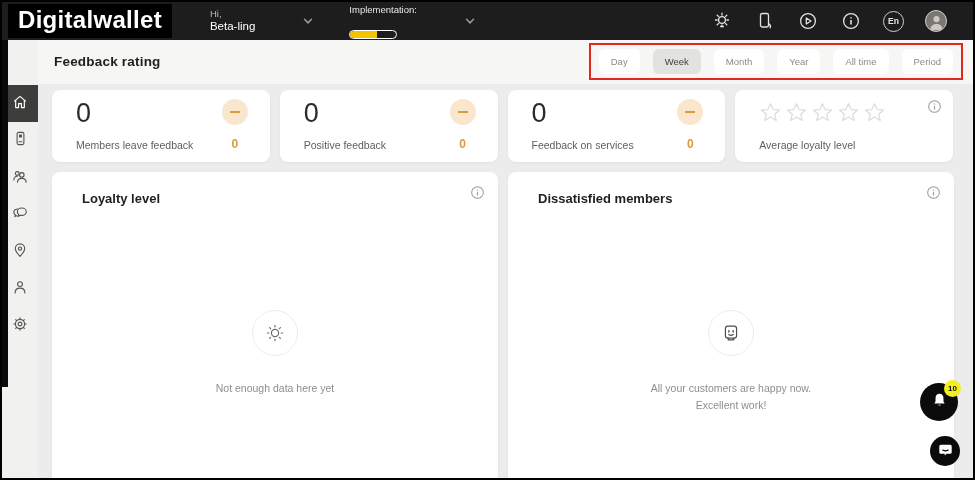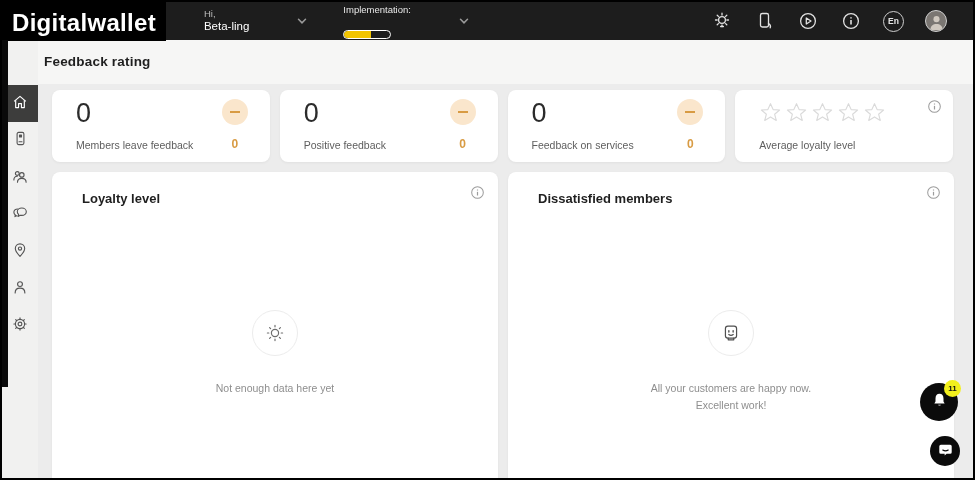--- a/index.html
+++ b/index.html
@@ -8,22 +8,22 @@
     position:relative; width:975px; height:480px;
     border:2px solid #000; background:#ececec; overflow:hidden;
     font-family:"Liberation Sans", sans-serif;
   }
   
   .topbar {
     position:absolute; left:0; top:0; right:0; height:38px;
     background:#1d1d1d; display:flex; align-items:center; z-index:20;
   }
   .logo {
-    background:#000; color:#fff; font-weight:800;
-    font-size:24px; letter-spacing:.3px; padding:8px 10px 3px 10px; line-height:1.2;
+    margin-left:6px; background:#000; color:#fff; font-weight:800;
+    font-size:24px; letter-spacing:.3px; padding:2px 10px 3px 10px; line-height:1.2;
   }
   .greet { margin-left:38px; line-height:1.15; }
   .greet .hi { font-size:9.5px; color:#bdbdbd; }
   .greet .name { font-size:11.5px; color:#fff; font-weight:400; }
   .chev { margin-left:46px; width:14px; height:14px; cursor:pointer; }
   .impl { margin-left:34px; }
   .impl .lbl { font-size:9.5px; color:#e8e8e8; margin-bottom:15px; }
   .pbar { width:48px; height:9px; border:1px solid #fff; border-radius:5px; overflow:hidden; }
   .pfill { height:100%; background:#f2c400; border-radius:4px 0 0 4px; }
   .topicons { margin-left:auto; margin-right:26px; display:flex; align-items:center; gap:21px; }
@@ -38,21 +38,21 @@
   .sidebar {
     position:absolute; left:0; top:38px; bottom:0; width:36px;
     background:#f1f1f0; z-index:10; display:flex; flex-direction:column; align-items:center;
   }
   .side-spacer { height:45px; }
   .side-item { width:36px; height:37px; display:flex; align-items:center; justify-content:center; cursor:pointer; }
   .side-item.active { background:#3d3d3c; height:37px; }
   .scroll-strip { position:absolute; left:0; top:38px; width:6px; height:347px; background:#0a0a0a; z-index:30; }
   
   .headband {
-    position:absolute; left:26px; top:38px; right:0; height:44px;
+    position:absolute; left:36px; top:38px; right:0; height:44px;
     background:#f6f6f5; z-index:5;
   }
   .page-title { position:absolute; left:16px; top:14px; font-size:13.5px; font-weight:700; color:#1f1f1f; letter-spacing:.2px; }
   .tabs-annotation {
     position:absolute; right:10px; top:3px; height:37px;
     border:2px solid #e0281e; display:flex; align-items:center; gap:13px; padding:0 8px;
   }
   .tab {
     background:#fff; border-radius:6px; padding:7px 12px; font-size:9.5px;
     color:#8b8b8b; cursor:pointer; white-space:nowrap;
@@ -243,20 +243,28 @@
           <circle cx="10" cy="10" r="5.1"></circle>
           <path d="M10 3.2 V4.9 M10 15.1 V16.8 M3.2 10 H4.9 M15.1 10 H16.8 M5.2 5.2 L6.4 6.4 M13.6 13.6 L14.8 14.8 M5.2 14.8 L6.4 13.6 M13.6 6.4 L14.8 5.2"></path>
         </svg>
       </span>
     </div>
   </div>
   <div class="scroll-strip"></div>
 
   <div class="headband">
     <div class="page-title">Feedback rating</div>
+    <div class="tabs-annotation">
+      <div class="tab">Day</div>
+      <div class="tab selected">Week</div>
+      <div class="tab">Month</div>
+      <div class="tab">Year</div>
+      <div class="tab">All time</div>
+      <div class="tab">Period</div>
+    </div>
   </div>
 
   <div class="statrow">
 
     <div class="stat">
       <div class="left">
         <div class="value">0</div>
         <div class="label">Members leave feedback</div>
       </div>
       <div class="right">
@@ -365,21 +373,21 @@
   </div>
 
 
   <div class="fab-bell">
     <span>
       <svg viewBox="0 0 20 20" width="19" height="19" fill="#fff">
         <path d="M10 3 C7.2 3 5.8 5 5.8 7.8 L5.8 11 L4.6 13.2 L15.4 13.2 L14.2 11 L14.2 7.8 C14.2 5 12.8 3 10 3 Z"></path>
         <path d="M8.6 14.4 A1.5 1.5 0 0 0 11.4 14.4 Z"></path>
       </svg>
     </span>
-    <div class="bell-badge">11</div>
+    <div class="bell-badge">10</div>
   </div>
 
   <div class="fab-chat">
     <span>
       <svg viewBox="0 0 20 20" width="17" height="17">
         <path d="M4.5 4.5 h11 a1.8 1.8 0 0 1 1.8 1.8 v7 a1.8 1.8 0 0 1 -1.8 1.8 h-4.2 l-2.3 1.9 v-1.9 h-4.5 a1.8 1.8 0 0 1 -1.8 -1.8 v-7 a1.8 1.8 0 0 1 1.8 -1.8 Z" fill="#fff"></path>
         <path d="M6.8 10.6 Q10 12.6 13.2 10.6" fill="none" stroke="#0b0b0b" stroke-width="1.4" stroke-linecap="round"></path>
       </svg>
     </span>
   </div>

